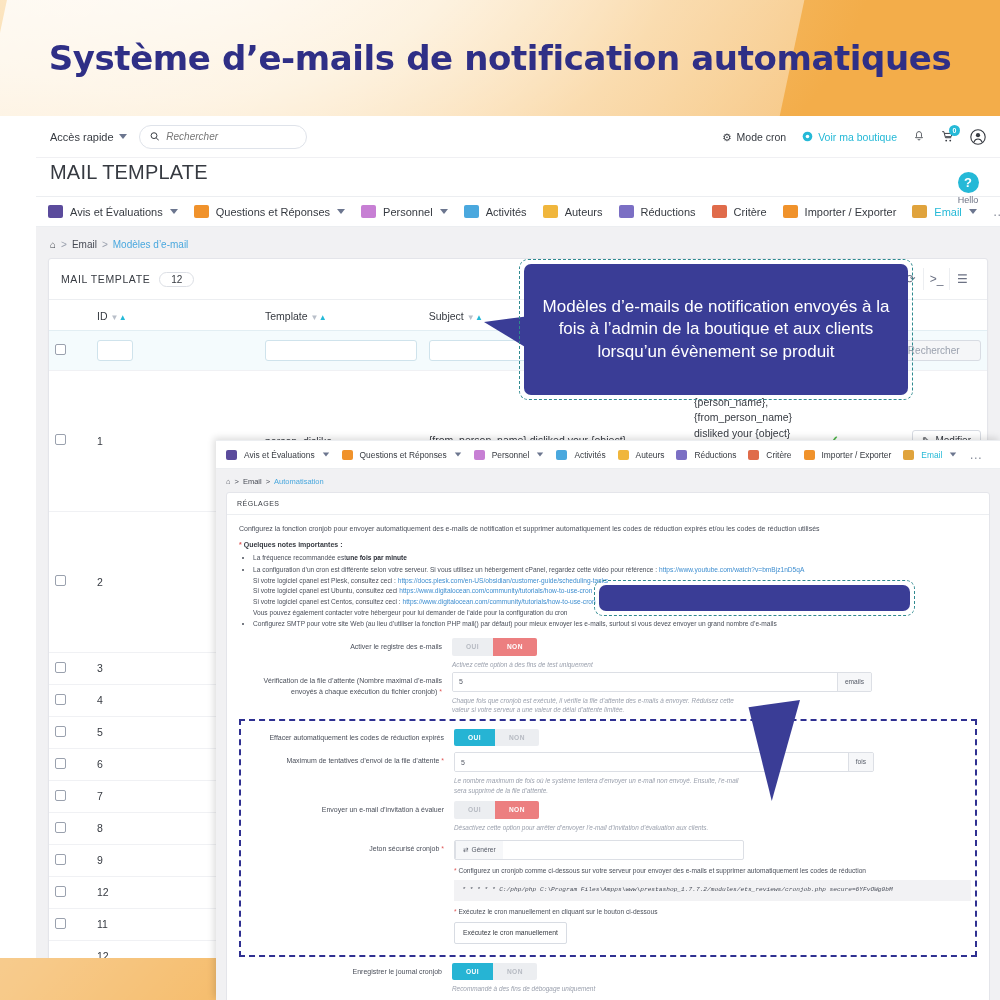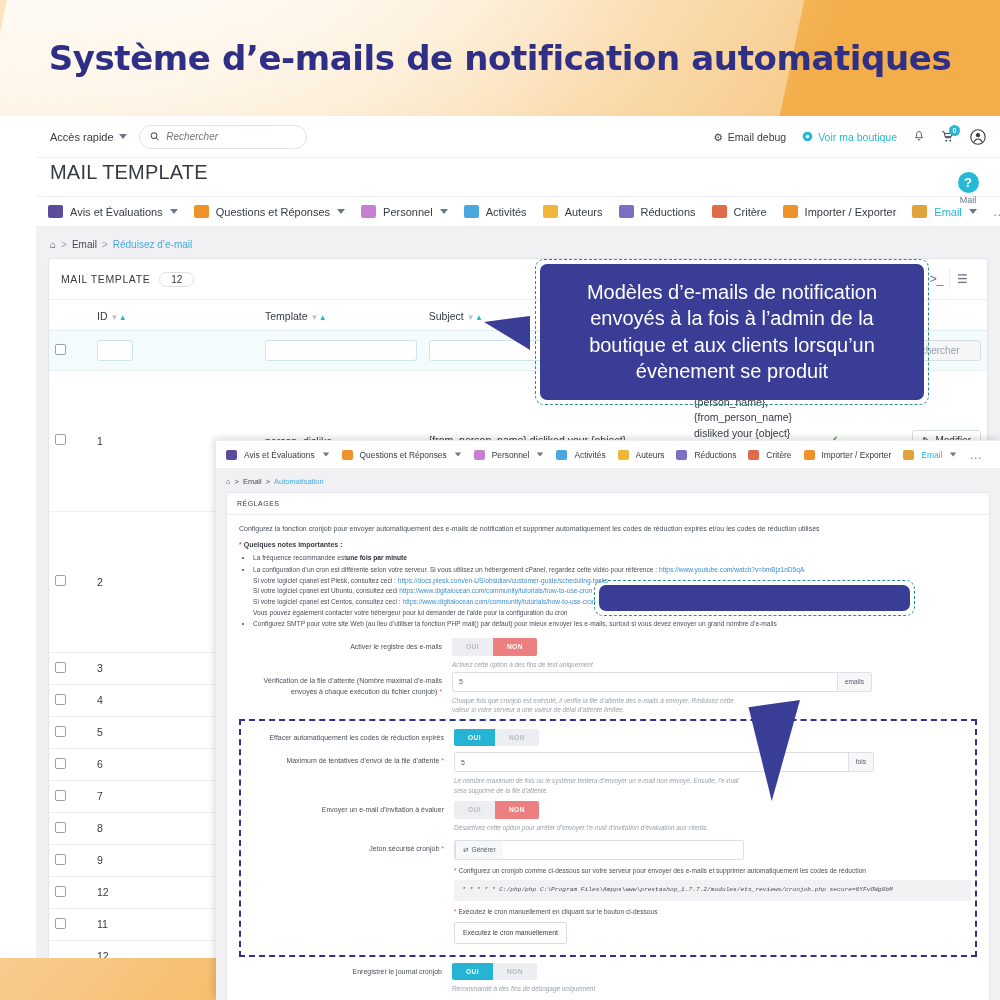--- a/index.html
+++ b/index.html
@@ -218,21 +218,21 @@
 
   
   .callout {
     position: absolute; background: #3a3d96; color: #fff; border-radius: 7px;
     text-align: center; z-index: 9; line-height: 1.32;
     font-family: "Liberation Sans", sans-serif;
   }
   .callout .dash {
     position: absolute; inset: -5px; border: 1px dashed #2f8a8f; border-radius: 9px;
   }
-  #callout1 { left: 540px; top: 264px; width: 384px; padding: 15px 18px; font-size: 20px; }
+  #callout1 { left: 524px; top: 264px; width: 384px; padding: 32px 18px; font-size: 17px; }
   #callout2 { left: 599px; top: 585px; width: 311px; padding: 13px 16px; font-size: 14.5px; }
   .tail { position: absolute; width: 0; height: 0; z-index: 8; }
   #tail1 {
     left: 484px; top: 316px;
     border-top: 6px solid transparent; border-bottom: 28px solid transparent;
     border-right: 46px solid #3a3d96;
   }
   #tail2 {
     left: 748px; top: 700px;
     border-left: 10px solid transparent; border-right: 42px solid transparent;
@@ -259,21 +259,21 @@
     <div class="search-pill">
       <svg width="11" height="11" viewBox="0 0 16 16">
         <circle cx="6.6" cy="6.6" r="4.8" fill="none" stroke="#363a41" stroke-width="1.6"></circle>
         <line x1="10.2" y1="10.2" x2="14.6" y2="14.6" stroke="#363a41" stroke-width="1.6"></line>
       </svg>
       <input placeholder="Rechercher" style="">
     </div>
     <div class="topbar-right">
       <div class="tb-item">
         <span>⚙</span>
-        <span>Email debug</span>
+        <span>Mode cron</span>
       </div>
       <div class="tb-item link">
         <svg width="11" height="11" viewBox="0 0 16 16">
           <circle cx="8" cy="8" r="7" fill="#25b9d7"></circle>
             <circle cx="8" cy="8" r="2.6" fill="#fff"></circle>
         </svg>
         <span>Voir ma boutique</span>
       </div>
       <span class="icon-wrap">
         <svg width="12" height="13" viewBox="0 0 16 16">
@@ -295,21 +295,21 @@
         <circle cx="8" cy="6.2" r="2.1" fill="#363a41"></circle>
         <path d="M3.9 13c.8-2 2.3-3 4.1-3s3.3 1 4.1 3" fill="none" stroke="#363a41" stroke-width="1.1"></path>
       </svg>
     </div>
   </div>
 
   <div class="page-title">MAIL TEMPLATE</div>
 
   <div class="help-col">
     <div class="help-circle">?</div>
-    <div class="help-label">Mail</div>
+    <div class="help-label">Hello</div>
   </div>
 
   <div class="modnav" id="modnav-outer">
       <div class="mn">
         <span class="mn-ico" style="background: rgb(91, 75, 156);"></span>
         <span>Avis et Évaluations</span>
         <span class="caret-down" style="transform: scale(1);"></span>
       </div>
       <div class="mn">
         <span class="mn-ico" style="background: rgb(240, 146, 43);"></span>
@@ -348,21 +348,21 @@
       </div>
       <span class="dots">…</span>
     </div>
 
   <div class="content-area">
     <div class="bc2">
       <span class="home">⌂</span>
       <span class="gt">&gt;</span>
       <span>Email</span>
       <span class="gt">&gt;</span>
-      <span class="lnk">Réduisez d’e-mail</span>
+      <span class="lnk">Modèles d’e-mail</span>
     </div>
 
     <div class="card">
       <div class="card-head">
         <span class="ttl">MAIL TEMPLATE</span>
         <span class="count-pill">12</span>
         <div class="head-tools">
           <div class="head-tool">⟳</div>
           <div class="head-tool">&gt;_</div>
           <div class="head-tool">☰</div>

